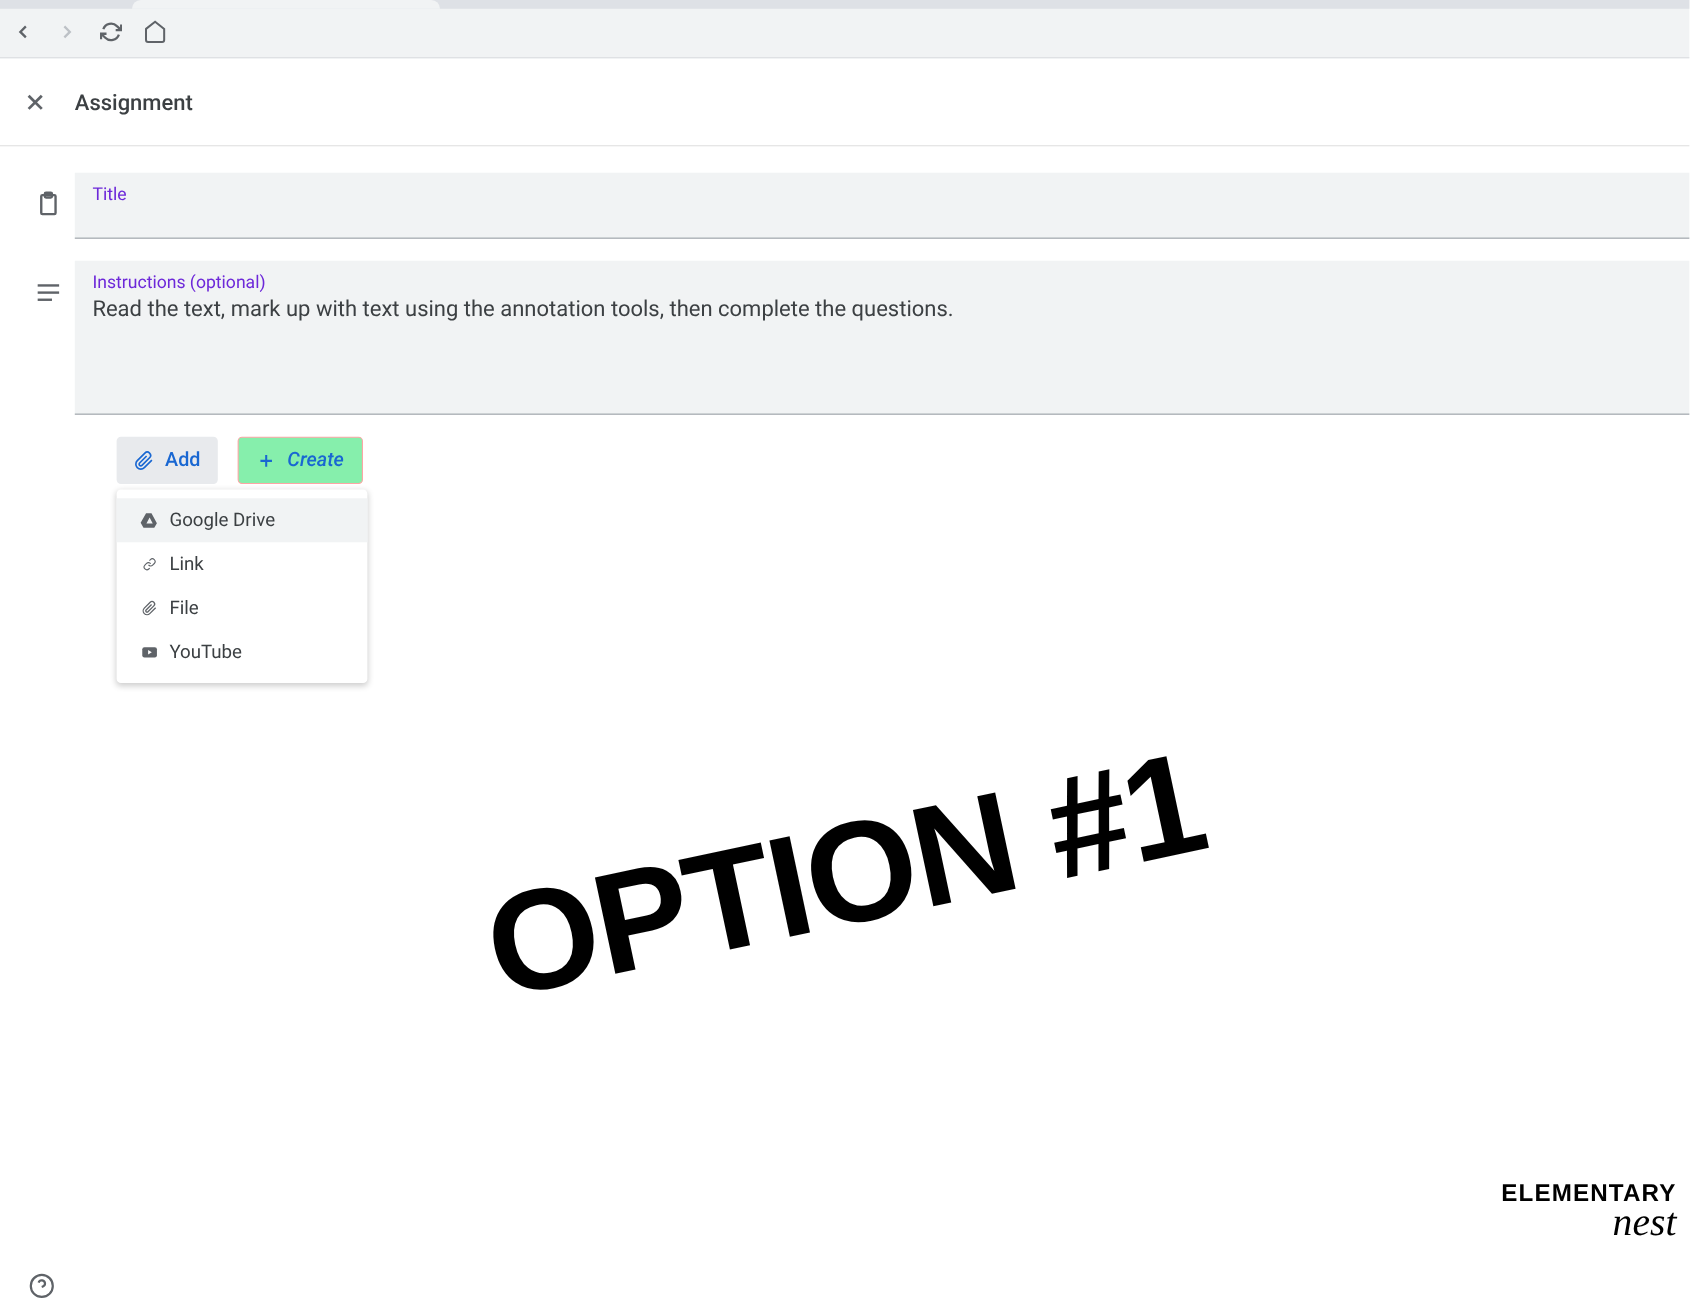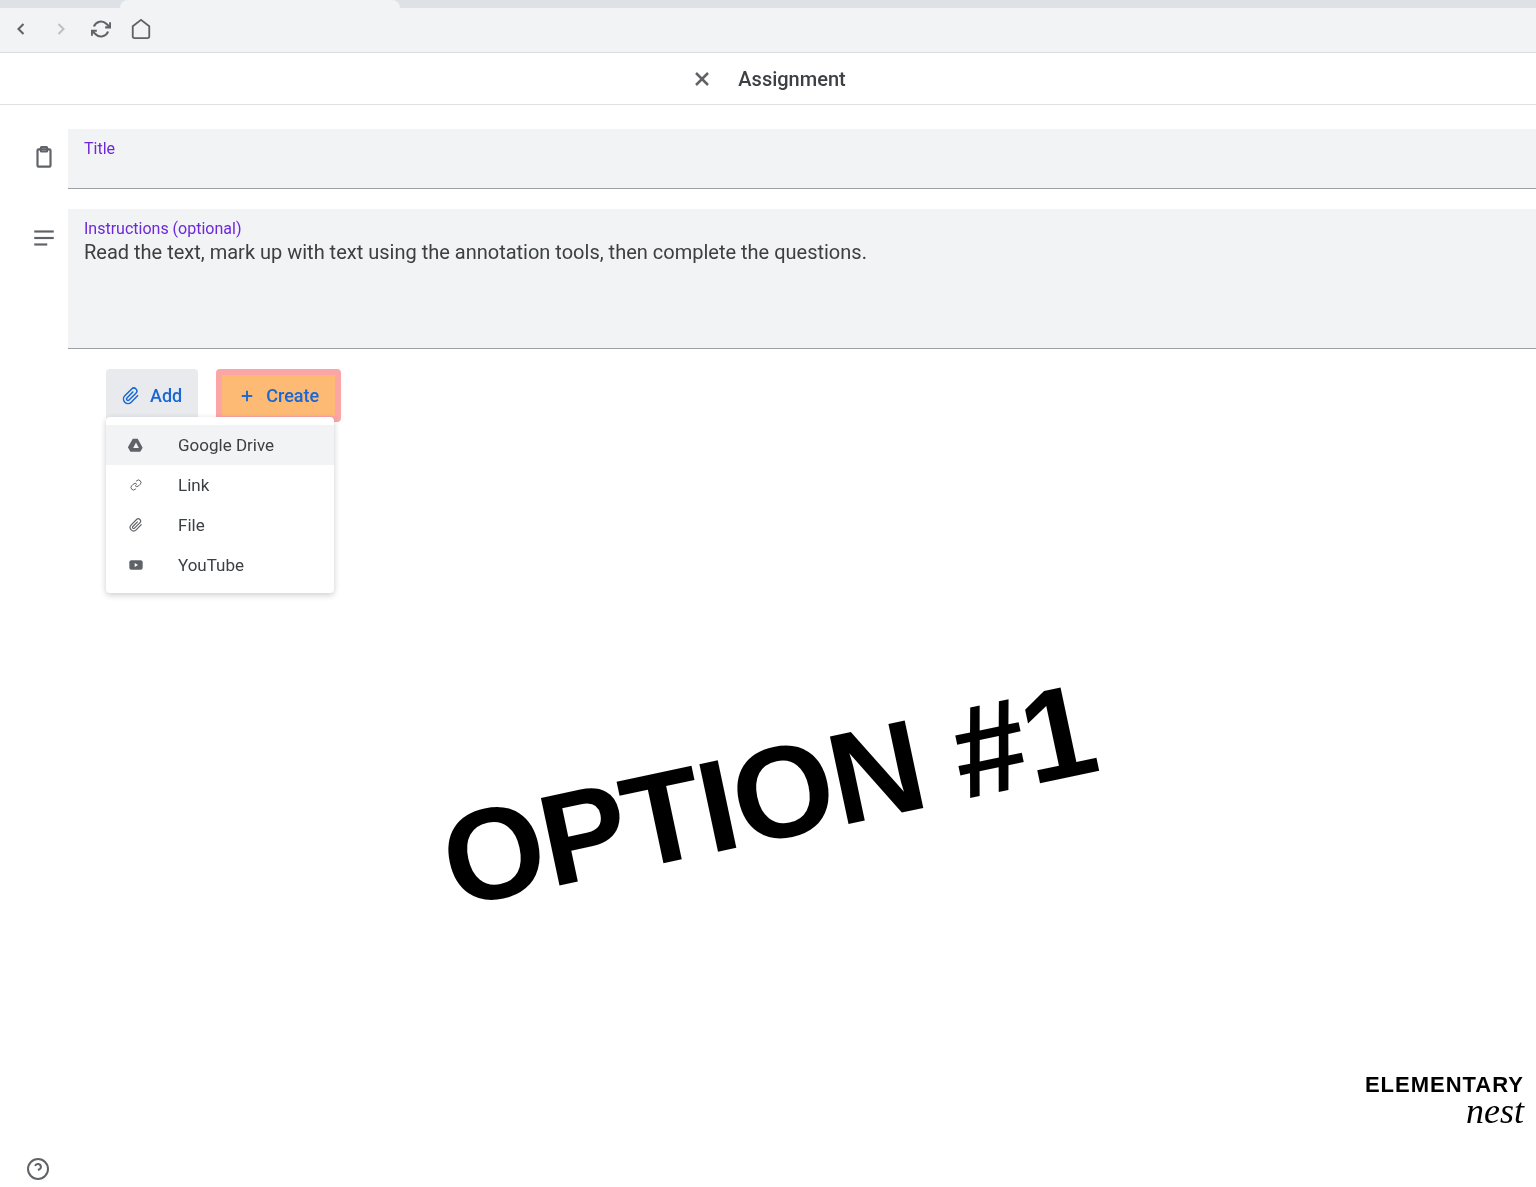--- a/index.html
+++ b/index.html
@@ -97,26 +97,25 @@
       left: 390px;
       top: 0;
       width: 220px;
       height: 36px;
       background: #dadce0;
       filter: blur(3px);
     }
     
     
     .app-header {
-      height: 52px;
+      height: 80px;
       display: flex;
       align-items: center;
       padding: 0 20px;
       border-bottom: 1px solid #e0e0e0;
-      justify-content: center;
     }
     
     .close-btn {
       color: #5f6368;
       margin-right: 24px;
       display: flex;
     }
     
     .header-title {
       font-size: 20px;
@@ -190,23 +189,24 @@
       cursor: pointer;
       border: none;
     }
     
     .btn-add {
       background: #e8eaed;
       color: #1967d2;
     }
     
     .btn-create {
-      background: #fdba74;
+      background: #86efac;
       color: #1967d2;
-      border: 6px solid #fca5a5;
+      border: 1px solid #fca5a5;
+      font-style: italic;
     }
     
     .btn-icon {
       display: flex;
     }
     
     
     .dropdown-menu {
       position: absolute;
       top: 68px;
@@ -215,21 +215,21 @@
       background: #fff;
       border-radius: 4px;
       box-shadow: 0 2px 6px rgba(0,0,0,0.2);
       padding: 8px 0;
     }
     
     .dropdown-item {
       display: flex;
       align-items: center;
       padding: 10px 20px;
-      gap: 32px;
+      gap: 8px;
       cursor: pointer;
       font-size: 17px;
       color: #3c4043;
     }
     
     .dropdown-item.hover {
       background: #f1f3f4;
     }
     
     .dropdown-icon {

